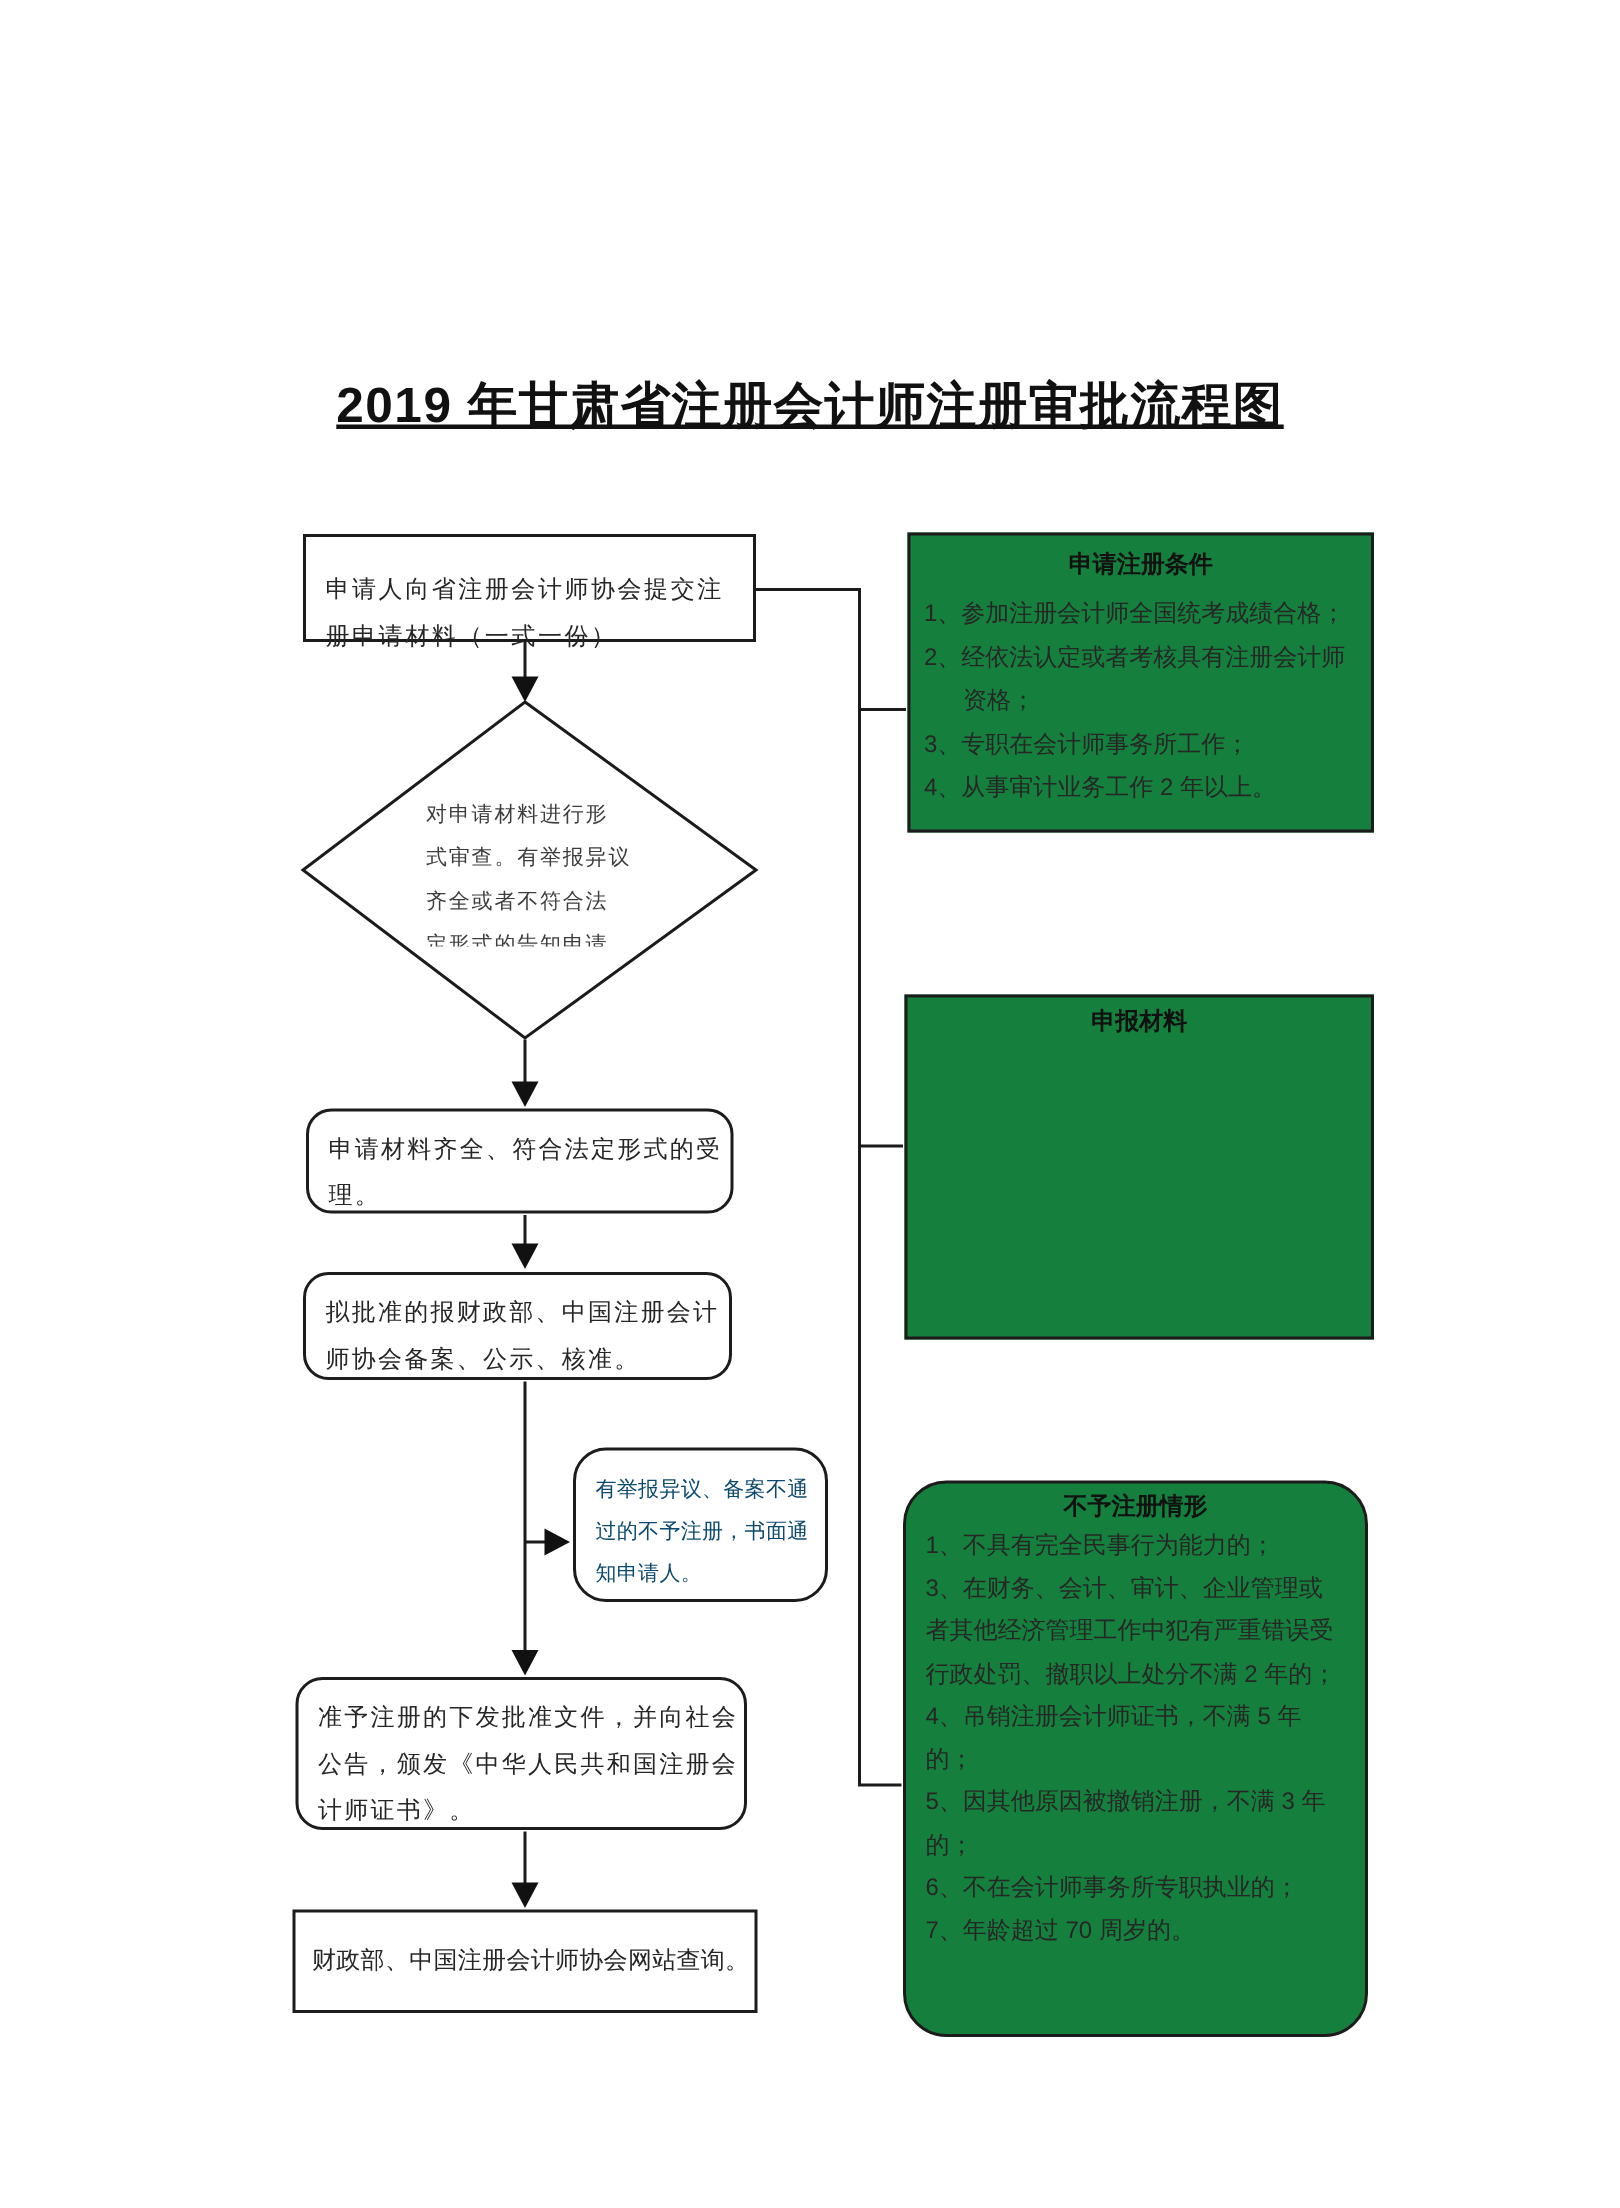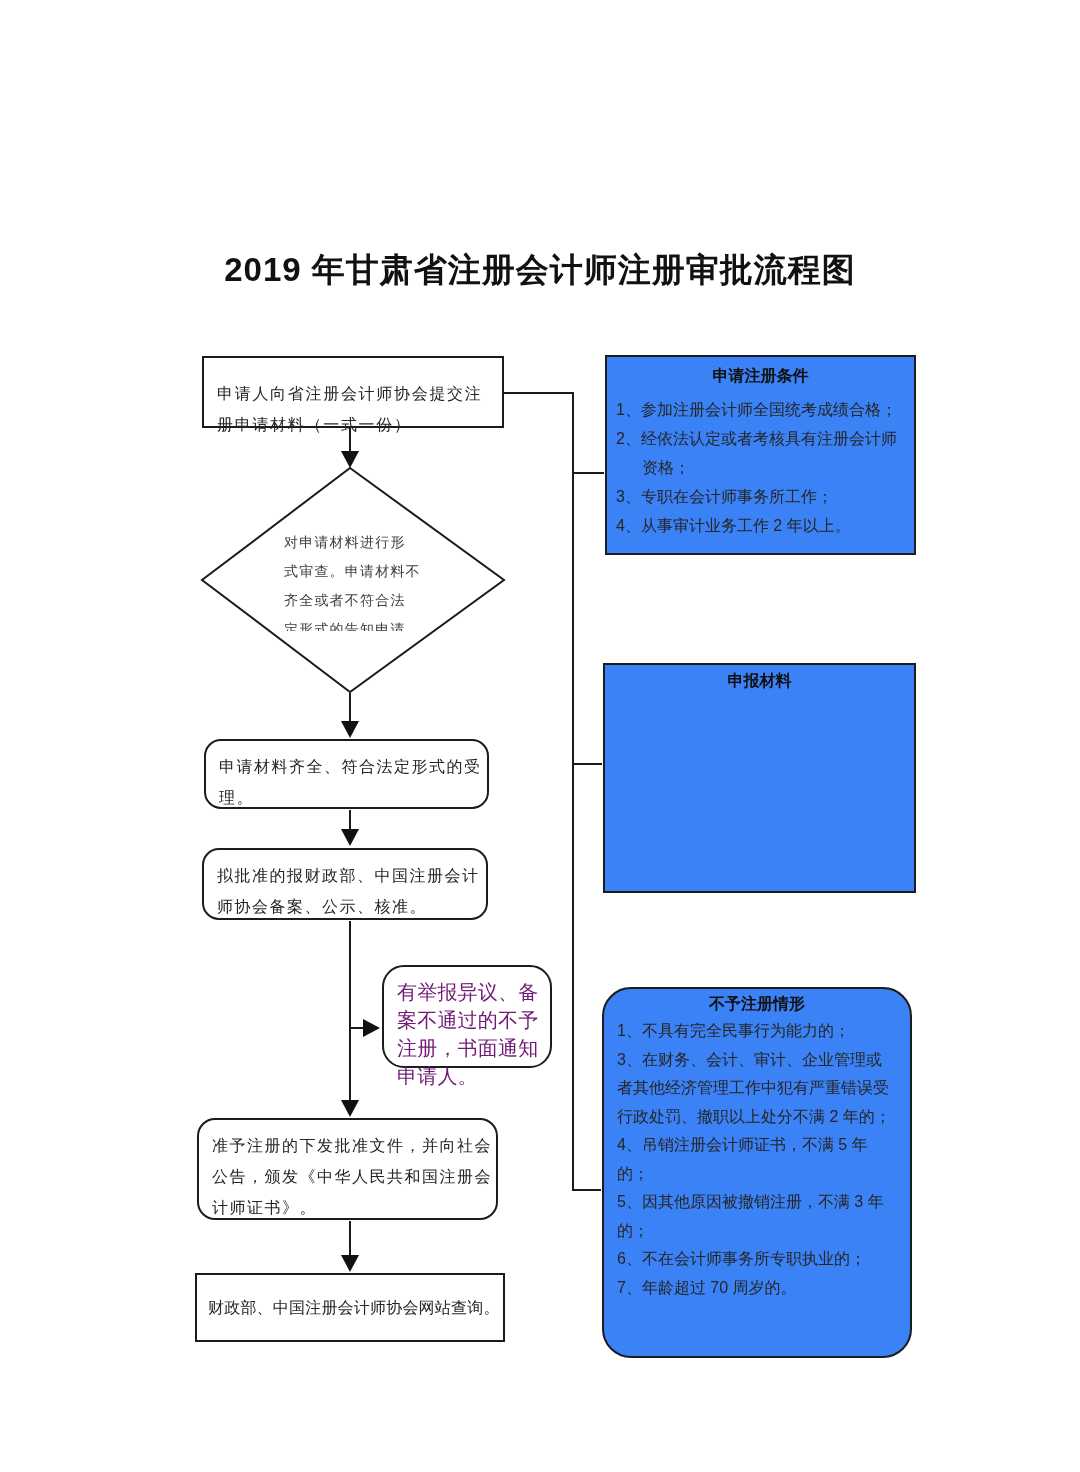--- a/index.html
+++ b/index.html
@@ -2,48 +2,48 @@
 <html><head>
 <meta charset="utf-8">
 <style>
   html,body{margin:0;padding:0;background:#fff;}
   .canvas{
     position:relative;width:1080px;height:1472px;background:#ffffff;overflow:hidden;
     font-family:"Liberation Sans","DejaVu Sans",sans-serif;color:#1f1f1f;
   }
   .page-title{
     position:absolute;top:248px;left:0;width:1080px;text-align:center;
-    font-size:33px;font-weight:700;letter-spacing:1px;color:#111;
+    font-size:33px;font-weight:700;letter-spacing:1px;color:#111;text-decoration:underline;
   }
   .lines{position:absolute;left:0;top:0;width:1080px;height:1472px;}
   .lines path{stroke:#1b1b1b;stroke-width:2;fill:none;}
   .lines polygon.head{fill:#111;stroke:none;}
   .lines polygon.shape{fill:#ffffff;stroke:#1b1b1b;stroke-width:2;}
   .node{
     position:absolute;border:2px solid #1c1c1c;background:#fff;box-sizing:border-box;
     font-size:16px;line-height:31px;letter-spacing:1.5px;color:#262626;
   }
   .rounded{border-radius:17px;}
   #box-submit{left:202px;top:356px;width:302px;height:72px;padding:20px 2px 0 13px;letter-spacing:1.7px;}
   #diamond-text{
     position:absolute;left:284px;top:528px;width:156px;height:103px;overflow:hidden;
     font-size:14px;line-height:29px;letter-spacing:1.2px;color:#3d3d3d;
   }
   #box-accept{left:204px;top:739px;width:285px;height:70px;padding:10px 2px 0 13px;}
   #box-report{left:202px;top:848px;width:286px;height:72px;padding:10px 2px 0 13px;}
   #box-reject{
     left:382px;top:965px;width:170px;height:103px;border-radius:22px;
-    padding:11px 10px 0 13px;font-size:20px;line-height:28px;letter-spacing:0.2px;color:#701a75;
+    padding:11px 10px 0 13px;font-size:14px;line-height:28px;letter-spacing:0.2px;color:#0c4a6e;
   }
   #box-issue{left:197px;top:1118px;width:301px;height:102px;border-radius:18px;padding:10px 2px 0 13px;}
   #box-query{
     left:195px;top:1273px;width:310px;height:69px;display:flex;align-items:center;
     padding-left:11px;letter-spacing:0.2px;
   }
-  .panel{position:absolute;border:2px solid #1c1c1c;background:#3b82f6;box-sizing:border-box;font-size:16px;color:#262626;}
+  .panel{position:absolute;border:2px solid #1c1c1c;background:#15803d;box-sizing:border-box;font-size:16px;color:#262626;}
   .panel .ptitle{text-align:center;font-weight:700;font-size:16px;color:#111;}
   #panel-conditions{left:605px;top:355px;width:311px;height:200px;}
   #panel-conditions .ptitle{margin:9px 0 8px 0;}
   #panel-conditions .p-items{padding:0 9px;}
   #panel-conditions .item{line-height:29px;padding-left:26px;text-indent:-26px;}
   #panel-materials{left:603px;top:663px;width:313px;height:230px;}
   #panel-materials .ptitle{margin:6px 0 4px 0;}
   #panel-materials .p-items{padding:0 6px;}
   #panel-materials .item{font-size:15px;line-height:22px;margin-bottom:5px;padding-left:29px;text-indent:-29px;}
   #panel-reject{left:602px;top:987px;width:310px;height:371px;border-radius:29px;}
@@ -83,21 +83,21 @@
     <path d="M350 1221 V1256"></path>
     <polygon class="head" points="341,1255 359,1255 350,1272"></polygon>
   </svg>
 
   <div class="node" id="box-submit">
     <span>申请人向省注册会计师协会提交注册申请材料（一式一份）</span>
   </div>
 
   <div id="diamond-text">
     <div>对申请材料进行形</div>
-    <div>式审查。申请材料不</div>
+    <div>式审查。有举报异议</div>
     <div>齐全或者不符合法</div>
     <div>定形式的告知申请</div>
   </div>
 
   <div class="node rounded" id="box-accept">
     <span>申请材料齐全、符合法定形式的受理。</span>
   </div>
 
   <div class="node rounded" id="box-report">
     <span>拟批准的报财政部、中国注册会计师协会备案、公示、核准。</span>

